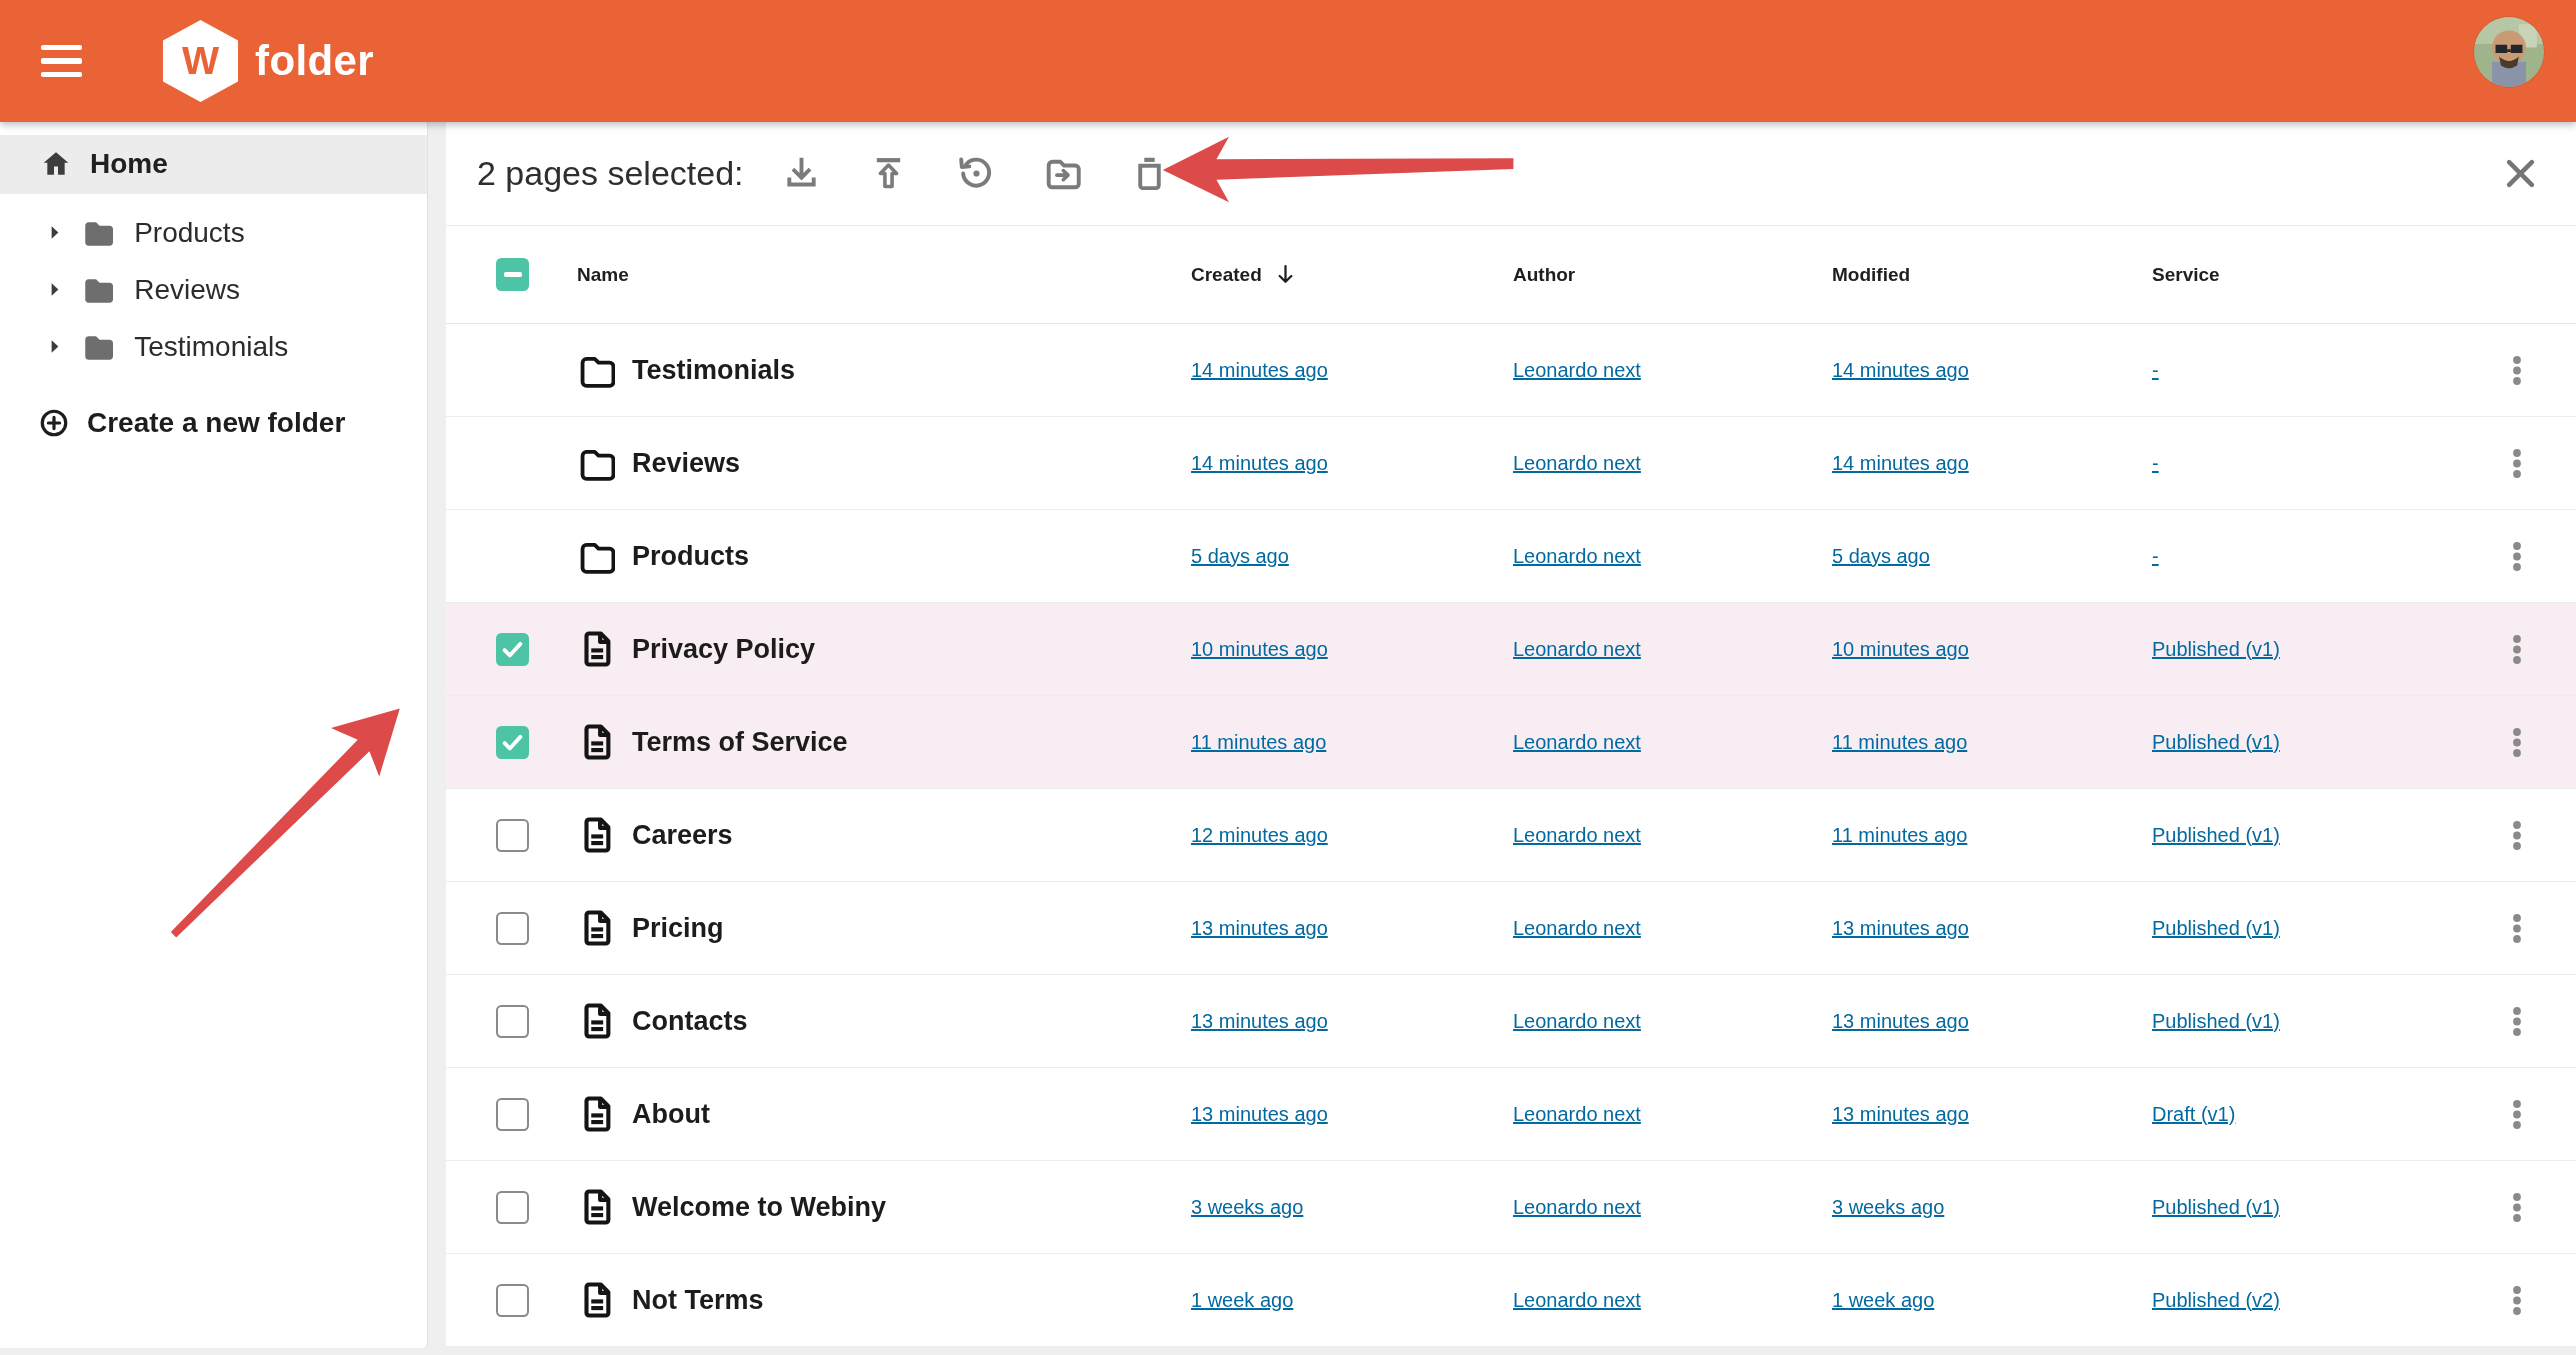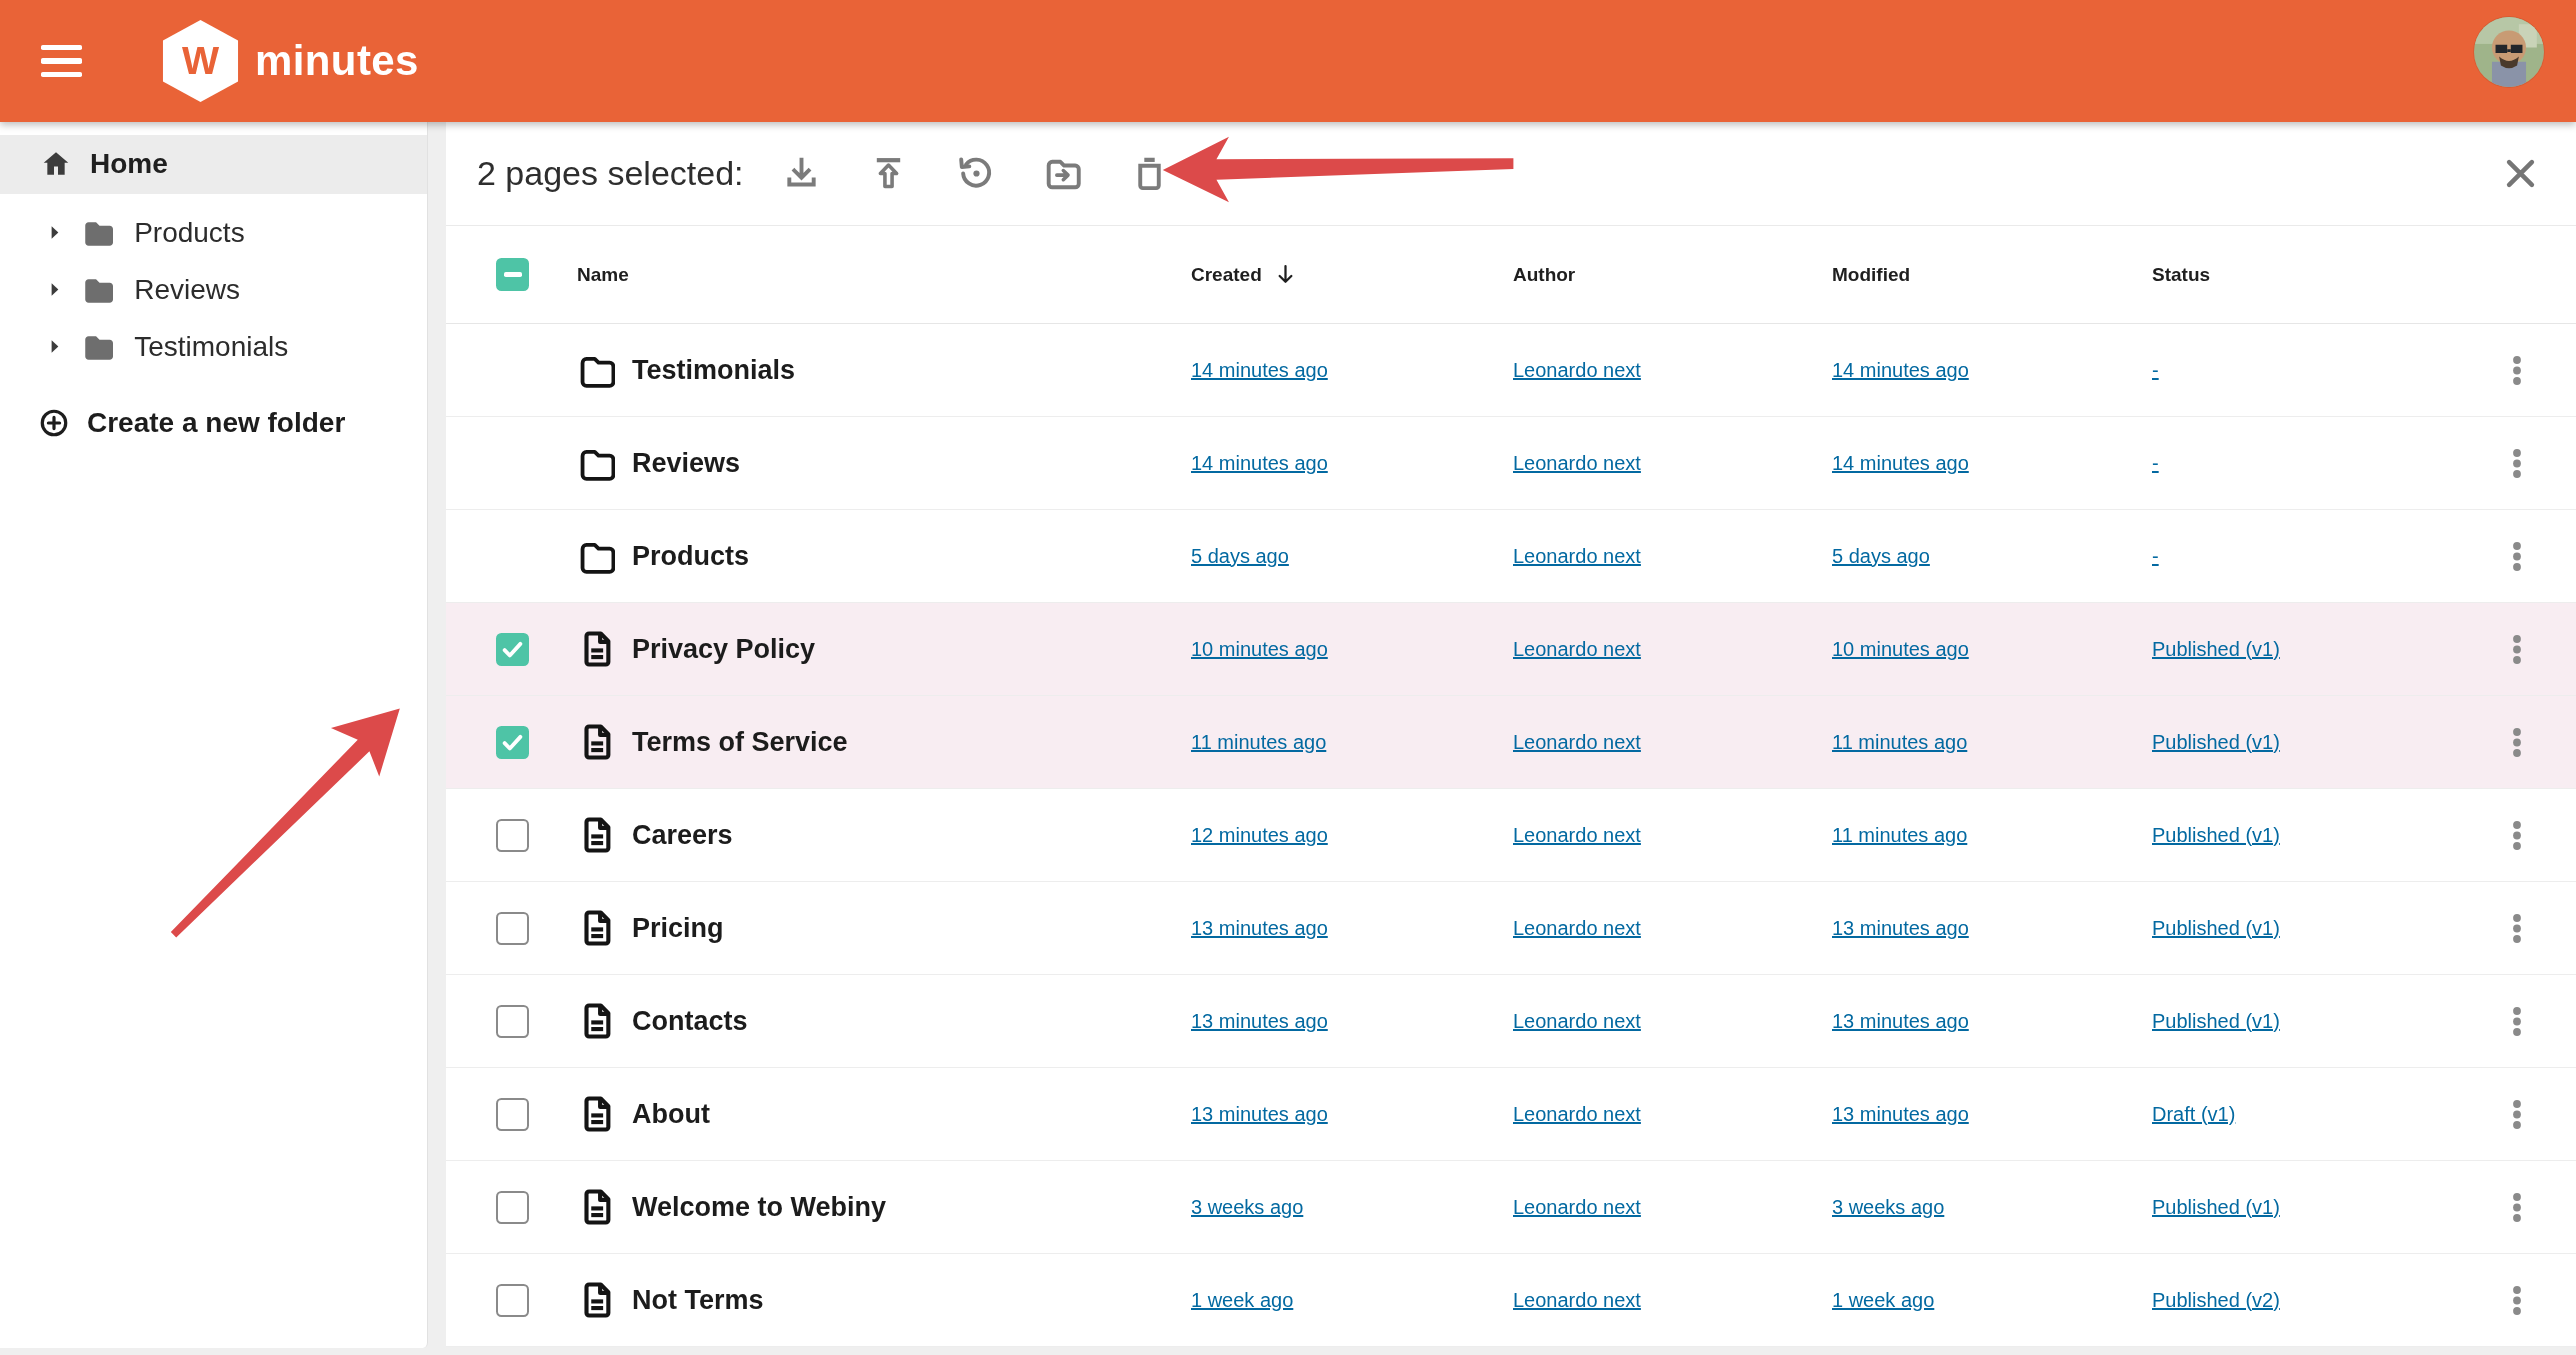--- a/index.html
+++ b/index.html
@@ -151,21 +151,21 @@
   <div class="hamburger">
       <span></span>
       <span></span>
       <span></span>
     </div>
   <div class="logo-wrap">
     <svg width="77" height="84" viewBox="0 0 86 94">
       <polygon points="43,1 85,24 85,70 43,93 1,70 1,24" fill="#ffffff"></polygon>
       <text x="43" y="62" text-anchor="middle" font-size="44" font-weight="bold" fill="#E96337" font-family="Liberation Sans, sans-serif">W</text>
     </svg>
-    <span class="brand-text">minutes</span>
+    <span class="brand-text">folder</span>
   </div>
   <div class="avatar">
     <svg width="70" height="70" viewBox="0 0 78 78">
       <rect width="78" height="78" fill="#9fb48a"></rect>
       <rect x="0" y="0" width="78" height="30" fill="#b7c7a6"></rect>
       <rect x="50" y="8" width="20" height="26" fill="#c9d3b8"></rect>
       <circle cx="39" cy="34" r="19" fill="#c89b74"></circle>
       <path d="M20 50 h38 v28 h-38z" fill="#8a93a8"></path>
       <path d="M24 31 h13 v9 h-13z M41 31 h13 v9 h-13z" fill="#23262b"></path>
       <path d="M37 36 h4 v3 h-4z" fill="#23262b"></path>
@@ -261,21 +261,21 @@
     </div>
     <div class="hlbl h-name">Name</div>
     <div class="hlbl h-created">
       <span>Created</span>
       <svg class="sort-arrow" viewBox="0 0 24 24">
           <use href="#i-sortdown"></use>
         </svg>
     </div>
     <div class="hlbl">Author</div>
     <div class="hlbl">Modified</div>
-    <div class="hlbl">Status</div>
+    <div class="hlbl">Service</div>
     <div></div>
   </div>
 
   <div class="trow">
     <div class="c-check"></div>
     <div class="c-icon">
         <svg viewBox="0 0 24 24">
           <use href="#i-folder-outline"></use>
         </svg>
       </div>

